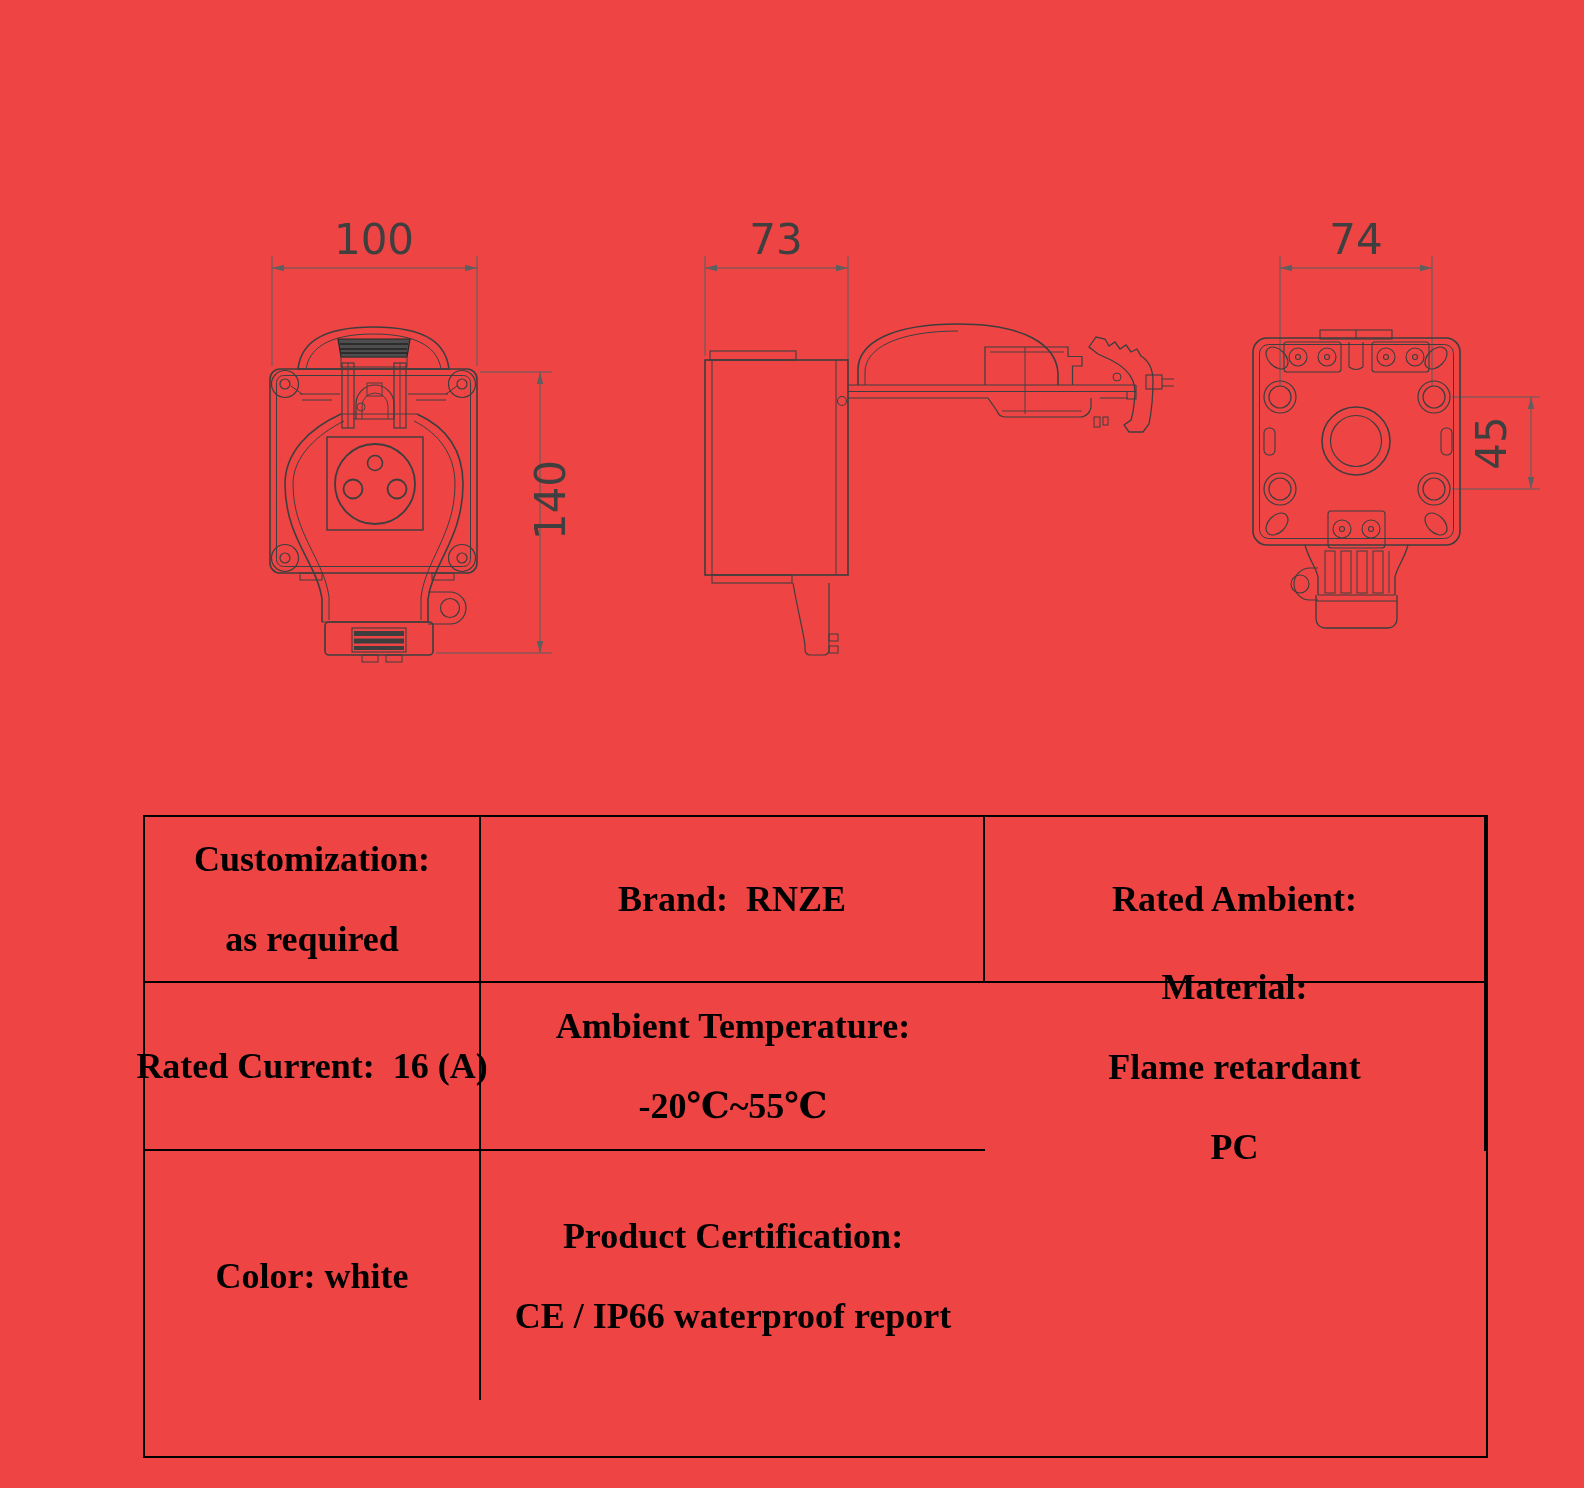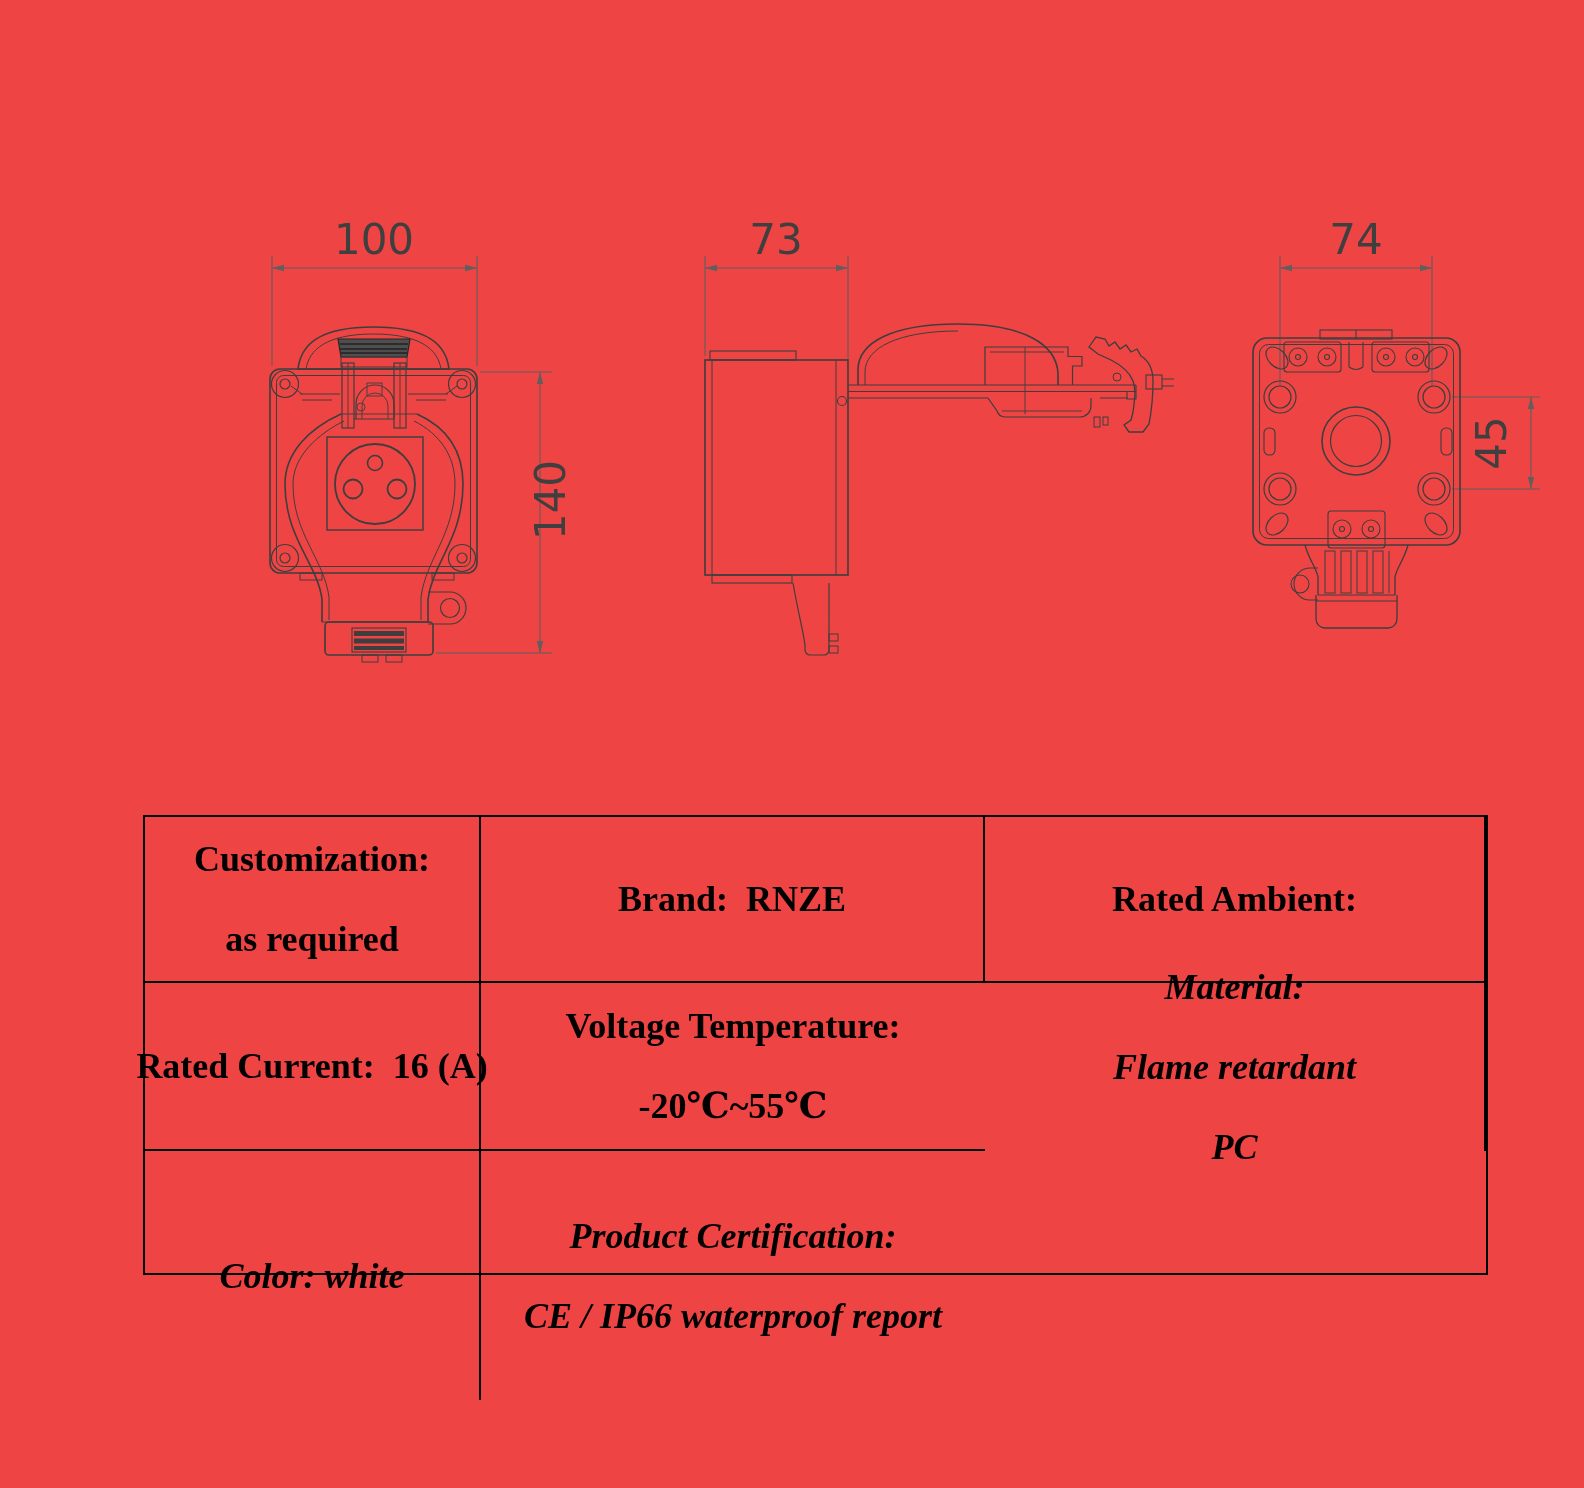--- a/index.html
+++ b/index.html
@@ -1,27 +1,27 @@
 <!DOCTYPE html>
 <html><head>
 <meta charset="utf-8">
 <style>
   html,body{margin:0;padding:0;background:#ffffff;}
   .canvas{position:relative;width:1584px;height:1488px;background:#ef4444;overflow:hidden;
           font-family:"Liberation Serif","DejaVu Serif",serif;}
   .drawings{position:absolute;left:0;top:0;}
   .dim-text{font-family:"DejaVu Sans","Liberation Sans",sans-serif;font-size:42px;fill:#3f3f3f;
             font-weight:400;letter-spacing:0px;}
-  .spec-table{position:absolute;left:143px;top:815px;width:1345px;height:460px;
+  .spec-table{position:absolute;left:143px;top:815px;width:1345px;height:643px;
               border:2px solid #000;box-sizing:border-box;display:grid;
               grid-template-columns:336px 504px 501px;grid-template-rows:166px 168px 249px;}
   .cell{border-right:2px solid #000;border-bottom:2px solid #000;display:flex;
         flex-direction:column;justify-content:center;align-items:center;box-sizing:border-box;}
   .cell.last-col{border-right:none;}
-  .cell.last-row{border-bottom:none;font-style:italic;}
+  .cell.last-row{border-bottom:none;}
   .line{font-size:36px;font-weight:bold;color:#000;line-height:80px;white-space:pre;text-align:center;}
 </style>
 </head>
 <body>
 
 <div class="canvas">
 
 <svg class="drawings" width="1584" height="780" viewBox="0 0 1584 780" fill="none" stroke="#3e3e3e" stroke-width="1.6">
 
   <g>
@@ -248,21 +248,21 @@
     <div class="line">Brand:  RNZE</div>
   </div>
 
   <div class="cell">
     <div class="line">Rated Ambient:</div>
   </div>
   <div class="cell">
     <div class="line">Rated Current:  16 (A)</div>
   </div>
   <div class="cell last-col">
-    <div class="line">Voltage Temperature:</div>
+    <div class="line">Ambient Temperature:</div>
     <div class="line">-20℃~55℃</div>
   </div>
 
   <div class="cell last-row">
     <div class="line">Material:</div>
     <div class="line">Flame retardant</div>
     <div class="line">PC</div>
   </div>
   <div class="cell last-row">
     <div class="line">Color: white</div>

